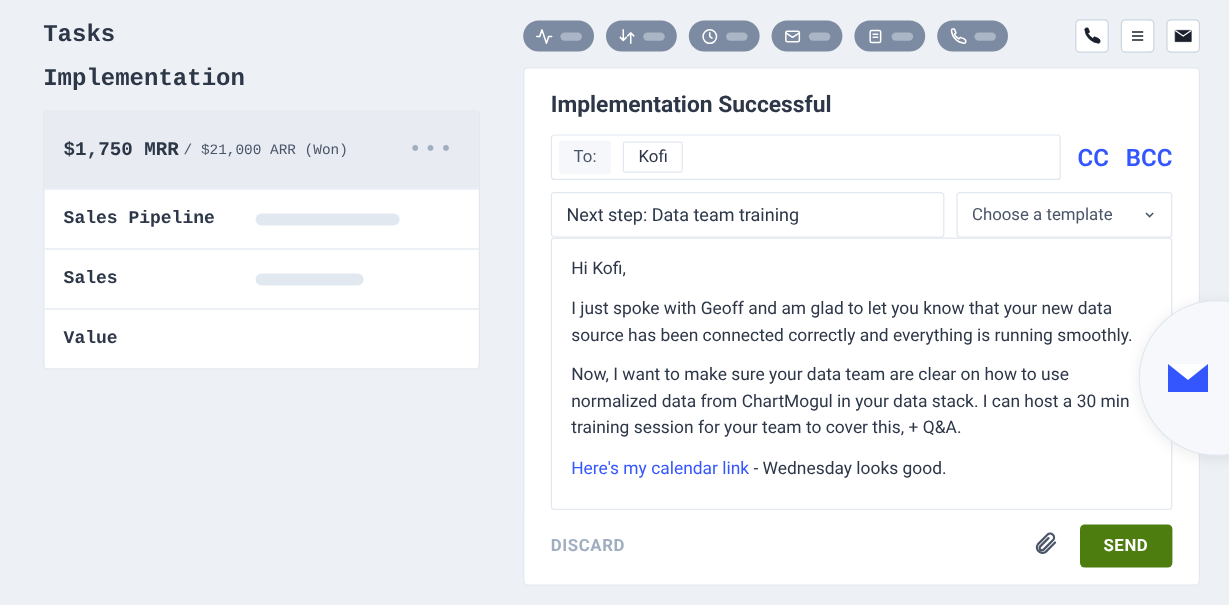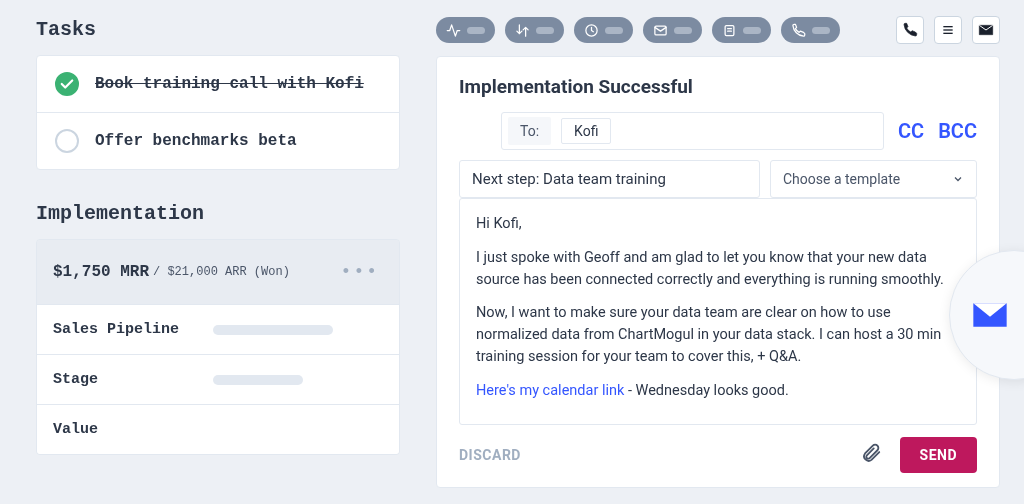--- a/index.html
+++ b/index.html
@@ -136,21 +136,20 @@
     display: flex;
     flex-direction: column;
     min-height: 0;
   }
   .email-title { font-size: 19px; font-weight: 700; color: #2d3748; margin-bottom: 14px; }
   .to-row {
     display: flex;
     align-items: center;
     gap: 14px;
     margin-bottom: 10px;
-    margin-left: 42px;
   }
   .to-field {
     flex: 1;
     border: 1px solid #e2e8f0;
     border-radius: 3px;
     display: flex;
     align-items: center;
     padding: 4px 6px;
     height: 38px;
   }
@@ -181,21 +180,21 @@
     border: 1px solid #e2e8f0;
     border-radius: 3px;
     height: 38px;
     display: flex;
     align-items: center;
     padding: 0 12px;
     font-size: 15px;
     color: #2d3748;
   }
   .template-select {
-    width: 207px;
+    width: 180px;
     border: 1px solid #e2e8f0;
     border-radius: 3px;
     height: 38px;
     display: flex;
     align-items: center;
     padding: 0 12px;
     font-size: 14px;
     color: #4a5568;
     cursor: pointer;
     justify-content: space-between;
@@ -224,21 +223,21 @@
     color: #a0aec0;
     font-weight: 700;
     font-size: 14px;
     letter-spacing: 0.5px;
     cursor: pointer;
   }
   .actions-row .spacer { flex: 1; }
   .attach-icon { margin-right: 18px; cursor: pointer; }
   .attach-icon svg { width: 22px; height: 22px; stroke: #4a5568; fill: none; stroke-width: 2;}
   .send-btn {
-    background: #be185d;
+    background: #4d7c0f;
     color: #fff;
     font-weight: 700;
     font-size: 14px;
     padding: 10px 20px;
     border-radius: 4px;
     cursor: pointer;
     letter-spacing: 0.5px;
   }
 
   
@@ -259,48 +258,34 @@
   }
   .peek svg { width: 40px; height: 40px; fill: #3456ff; }
 </style>
 </head>
 <body>
 
 <div class="layout">
 
   <div class="left">
     <div class="section-title">Tasks</div>
-    <div class="tasks-card">
-      <div class="task-row">
-        <div class="check-circle done">
-          <svg viewBox="0 0 16 16">
-              <path d="M2 8l4 4 8-8" stroke="#fff" stroke-width="2.5" fill="none" stroke-linecap="round" stroke-linejoin="round"></path>
-            </svg>
-        </div>
-        <span class="task-label done">Book training call with Kofi</span>
-      </div>
-      <div class="task-row">
-        <div class="check-circle"></div>
-        <span class="task-label">Offer benchmarks beta</span>
-      </div>
-    </div>
 
     <div class="section-title">Implementation</div>
     <div class="opps-card">
       <div class="opp-header">
         <span class="mrr">$1,750 MRR</span>
         <span class="arr">/ $21,000 ARR (Won)</span>
         <span class="dots">•••</span>
       </div>
       <div class="opp-row">
         <span class="opp-label">Sales Pipeline</span>
         <span class="skeleton" style="width:120px"></span>
       </div>
       <div class="opp-row">
-        <span class="opp-label">Stage</span>
+        <span class="opp-label">Sales</span>
         <span class="skeleton" style="width:90px"></span>
       </div>
       <div class="opp-row">
         <span class="opp-label">Value</span>
       </div>
     </div>
   </div>
 
   <div class="right">
     <div class="toolbar">

